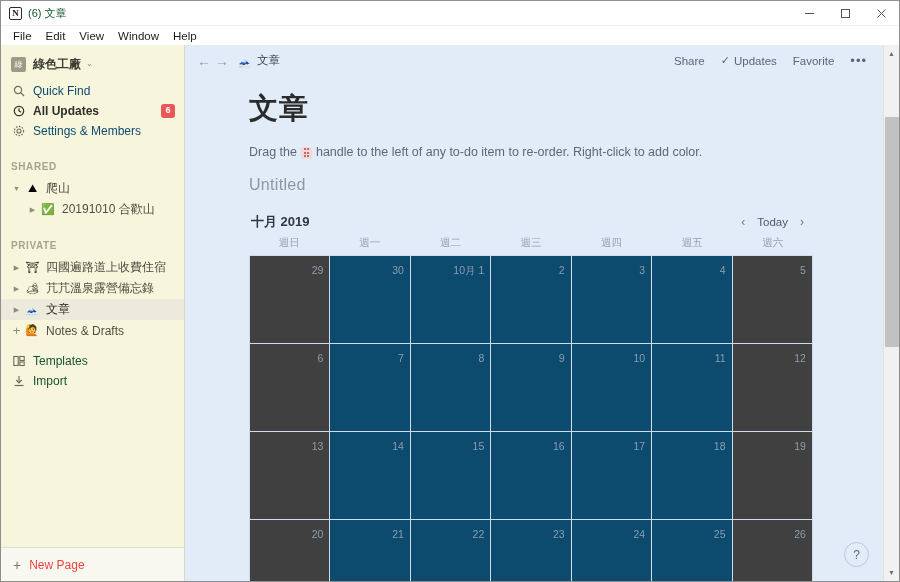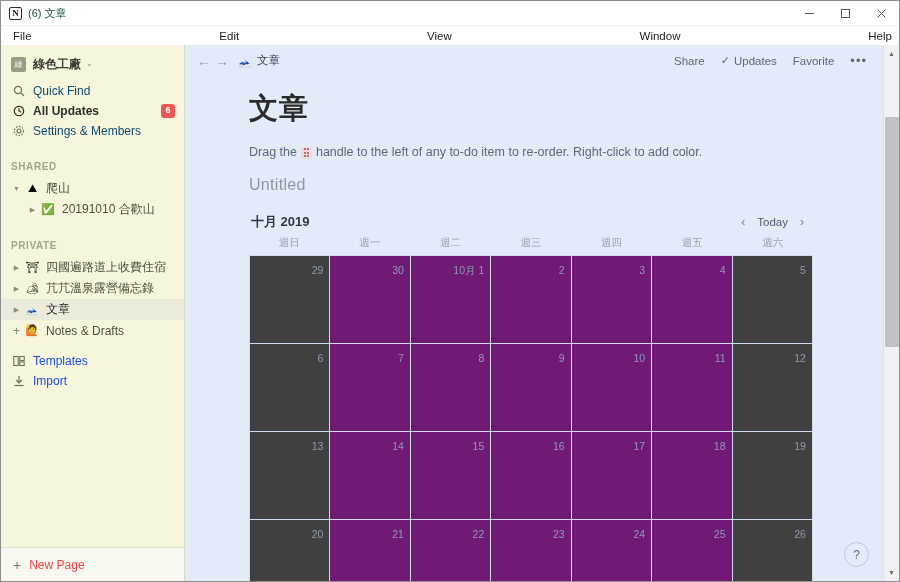--- a/index.html
+++ b/index.html
@@ -49,21 +49,20 @@
     color: #555;
   }
   .win-btn svg { display: block; }
 
   
   .menubar {
     height: 19px; flex: 0 0 19px;
     display: flex; align-items: center;
     background: #ffffff;
     padding-left: 5px;
-    justify-content: space-between;
   }
   .menu-item {
     font-size: 11.5px; color: #1d1d1d;
     padding: 1px 7px;
     white-space: nowrap;
   }
 
   
   .body-row { flex: 1 1 auto; display: flex; min-height: 0; position: relative; }
 
@@ -151,21 +150,21 @@
   .sb-tools { padding-top: 10px; }
   .tool-row {
     display: flex; align-items: center;
     height: 20px; padding: 0 10px;
   }
   .tool-ico {
     width: 15px; flex: 0 0 15px; margin-right: 7px;
     display: flex; align-items: center; justify-content: center;
     color: #6d6d5c;
   }
-  .tool-label { font-size: 12px; color: #1d4ed8; }
+  .tool-label { font-size: 12px; color: #14532d; }
 
   .sb-footer {
     flex: 0 0 34px; height: 34px;
     background: #f8f7f0;
     border-top: 1px solid #e1e0cc;
     display: flex; align-items: center;
     padding: 0 12px;
   }
   .sb-footer .fplus {
     font-size: 14px; color: #7a7a68; margin-right: 8px;
@@ -271,21 +270,21 @@
   .cal-grid {
     border-top: 1px solid #cfdcee;
     border-left: 1px solid #cfdcee;
   }
   .cal-week { display: flex; }
   .cal-cell {
     flex: 1 1 0; min-width: 0;
     height: 88px;
     border-right: 1px solid #cfdcee;
     border-bottom: 1px solid #cfdcee;
-    background: #701a75;
+    background: #0c4a6e;
     padding: 4px 6px 0 0;
     text-align: right;
     position: relative;
   }
   .cal-cell.weekend { background: #404040; }
   .cal-daynum {
     font-size: 10.5px; color: #8d9cb0; line-height: 1;
   }
 
   .help-btn {

